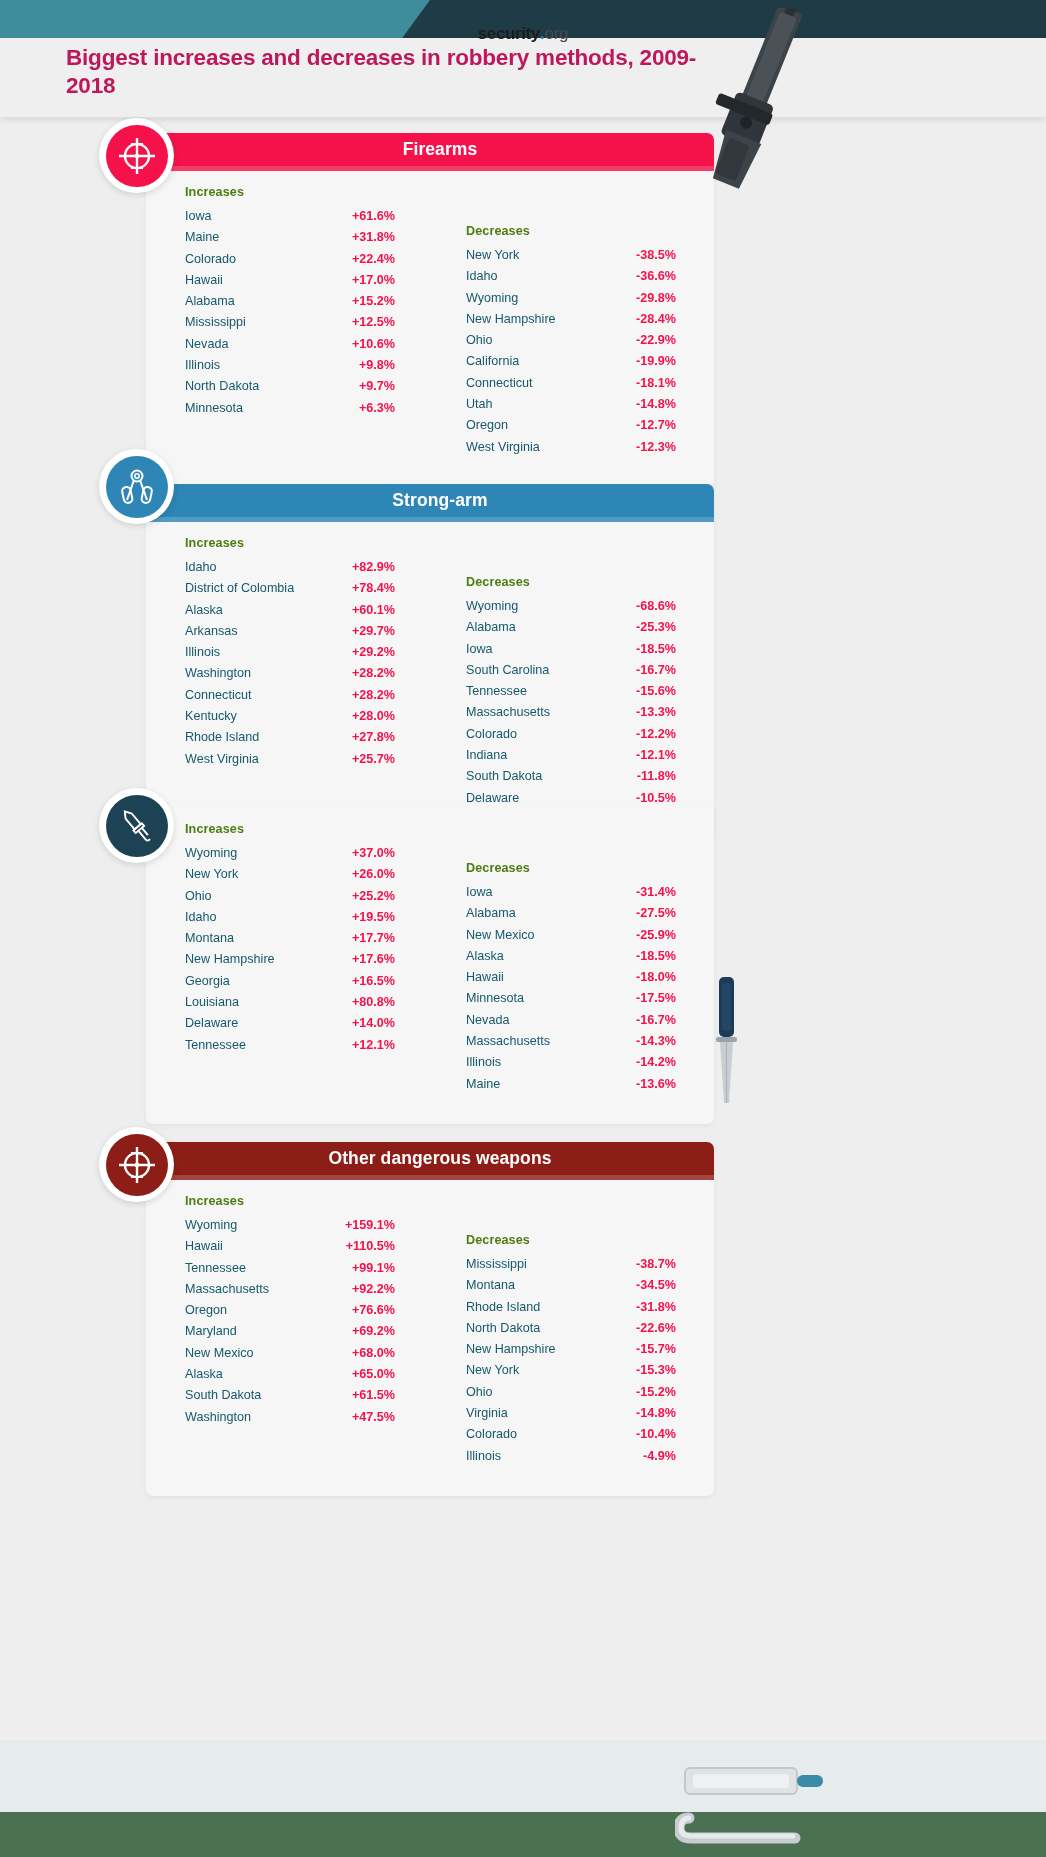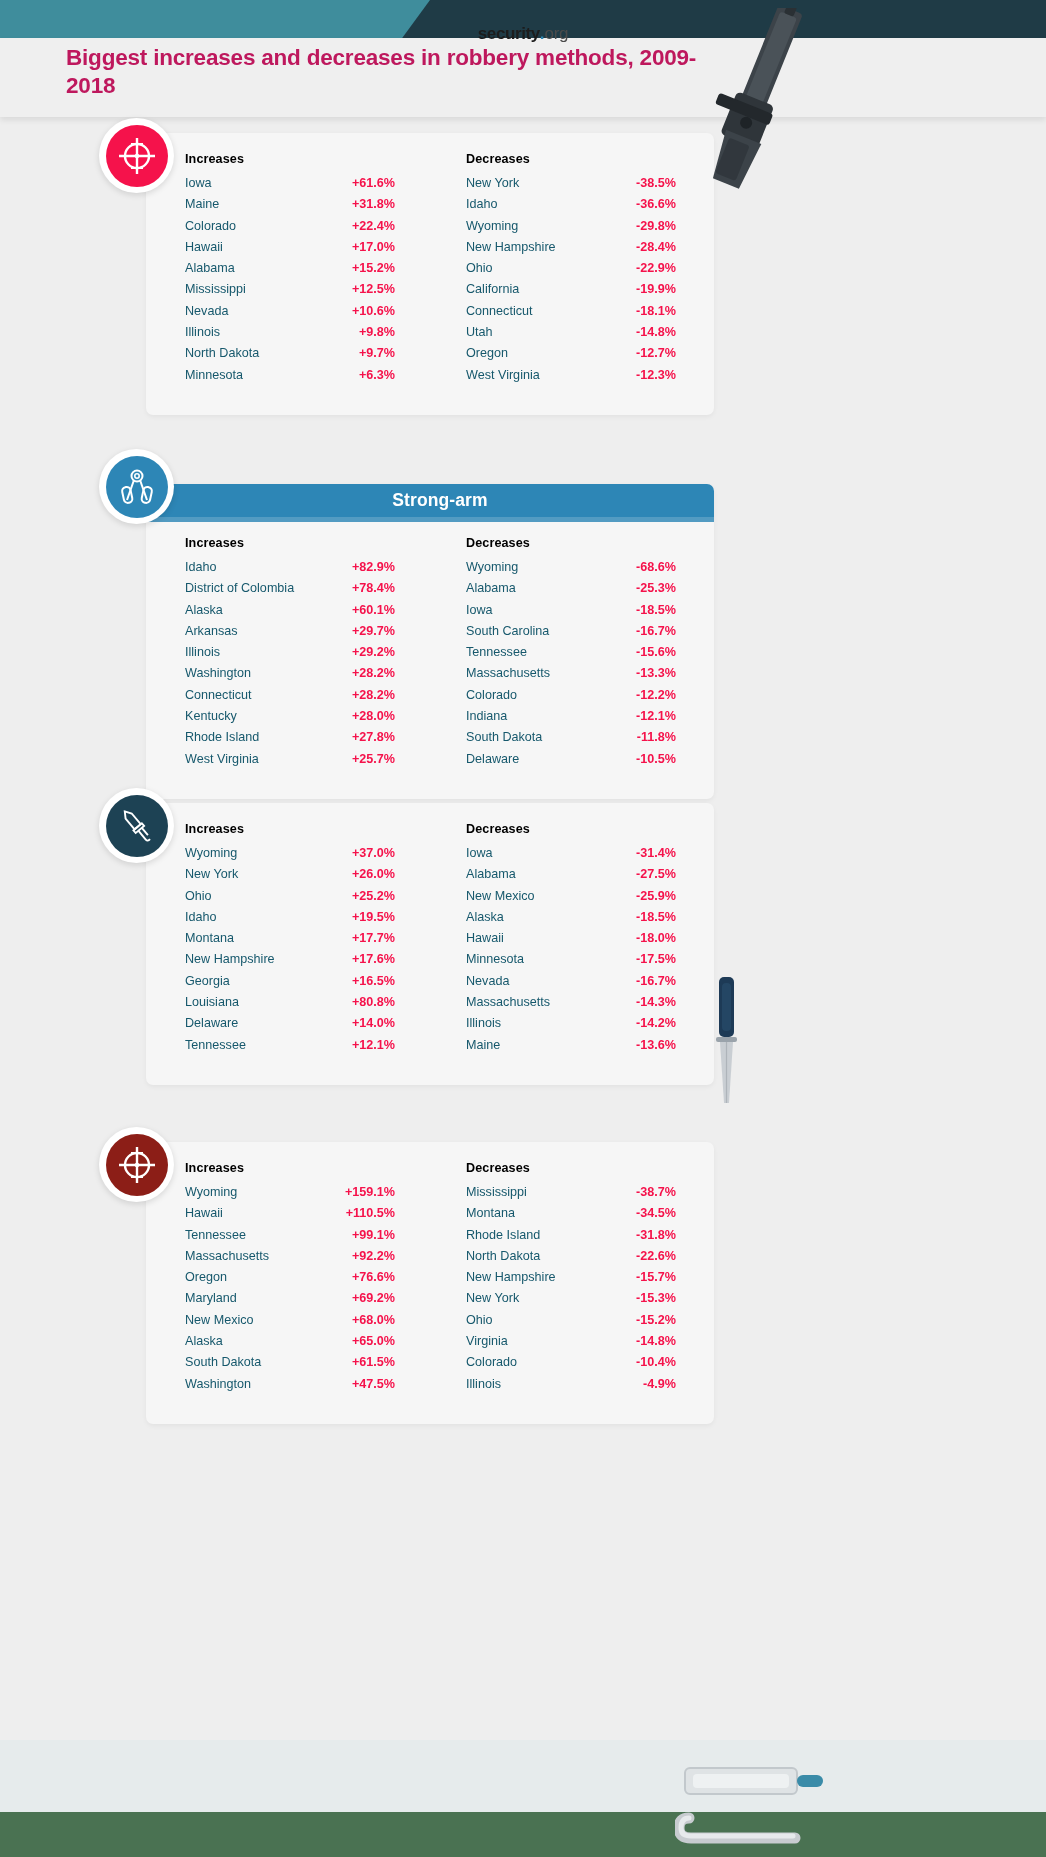--- a/index.html
+++ b/index.html
@@ -88,25 +88,25 @@
     font-size: 17.5px;
     font-weight: bold;
     color: #ffffff;
     letter-spacing: 0.1px;
     padding-left: 20px;
   }
   .sec-body { padding: 19px 0 26px 0; }
 
   .cols { display: flex; }
   .col { width: 50%; padding-left: 39px; }
-  .col.right { padding-left: 36px; }
+  .col.right { padding-left: 36px; margin-top: 39px; }
   .col-head {
     font-size: 12.6px;
     font-weight: bold;
-    color: #000000;
+    color: #4d7c0f;
     margin-bottom: 10px;
     letter-spacing: 0.1px;
   }
   .row {
     display: flex;
     height: 21.3px;
     align-items: baseline;
   }
   .state {
     font-size: 12.6px;
@@ -186,20 +186,23 @@
       <rect x="46" y="100" width="40" height="46" rx="5" fill="#2f353a"></rect>
       <rect x="30" y="108" width="58" height="12" rx="3" fill="#23282c"></rect>
       <path d="M50 140 L88 140 L84 190 L56 190 Z" fill="#3c4349"></path>
       <rect x="56" y="146" width="22" height="38" rx="3" fill="#2a3035" opacity="0.6"></rect>
       <circle cx="66" cy="126" r="6" fill="#1e2327"></circle>
       <rect x="60" y="0" width="10" height="10" rx="2" fill="#2a3034"></rect>
     </g>
   </svg>
 
   <div class="section" id="sec0" style="top:133px;">
+    <div class="sec-bar" style="background:#f5124b;">
+      <div class="sec-title">Firearms</div>
+    </div>
     <div class="sec-body">
       <div class="cols">
         <div class="col">
           <div class="col-head">Increases</div>
           <div class="row">
               <span class="state">Iowa</span>
               <span class="pct">+61.6%</span>
             </div>
           <div class="row">
               <span class="state">Maine</span>
@@ -512,20 +515,23 @@
 
   <svg class="knife-ill" viewBox="0 0 40 130">
     <rect x="13" y="2" width="15" height="60" rx="5" fill="#1d3a56"></rect>
     <rect x="16" y="8" width="9" height="48" rx="4" fill="#2a4f6e" opacity="0.6"></rect>
     <rect x="10" y="62" width="21" height="5" rx="2" fill="#9aa3ab"></rect>
     <path d="M14 67 L27 67 L23 128 L18 128 Z" fill="#c9ced3"></path>
     <path d="M20.5 67 L20.5 128" stroke="#aeb4ba" stroke-width="1.2"></path>
   </svg>
 
   <div class="section" id="sec3" style="top:1142px;">
+    <div class="sec-bar" style="background:#8c1e17;">
+      <div class="sec-title">Other dangerous weapons</div>
+    </div>
     <div class="sec-body">
       <div class="cols">
         <div class="col">
           <div class="col-head">Increases</div>
           <div class="row">
               <span class="state">Wyoming</span>
               <span class="pct">+159.1%</span>
             </div>
           <div class="row">
               <span class="state">Hawaii</span>

